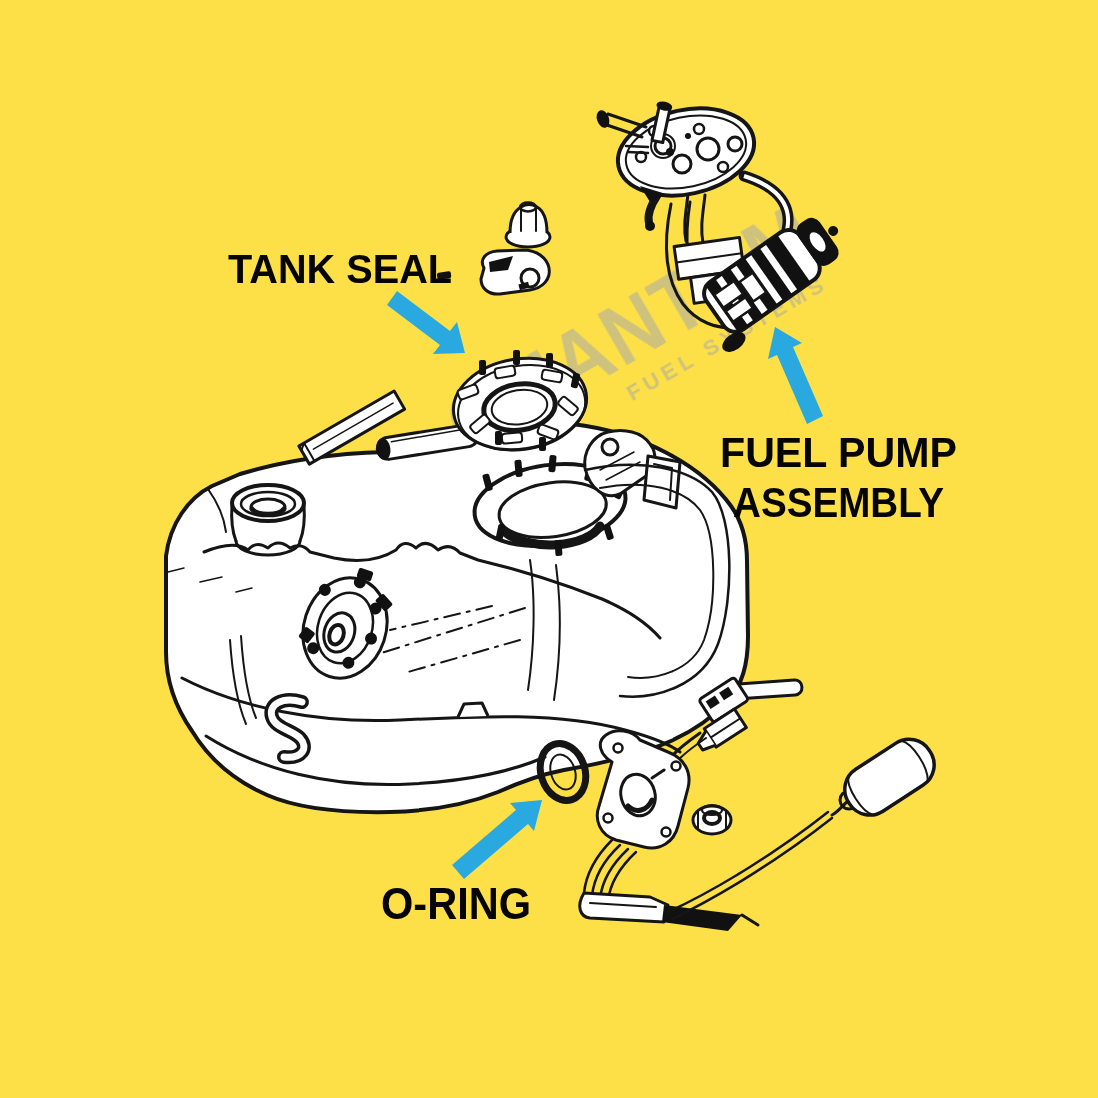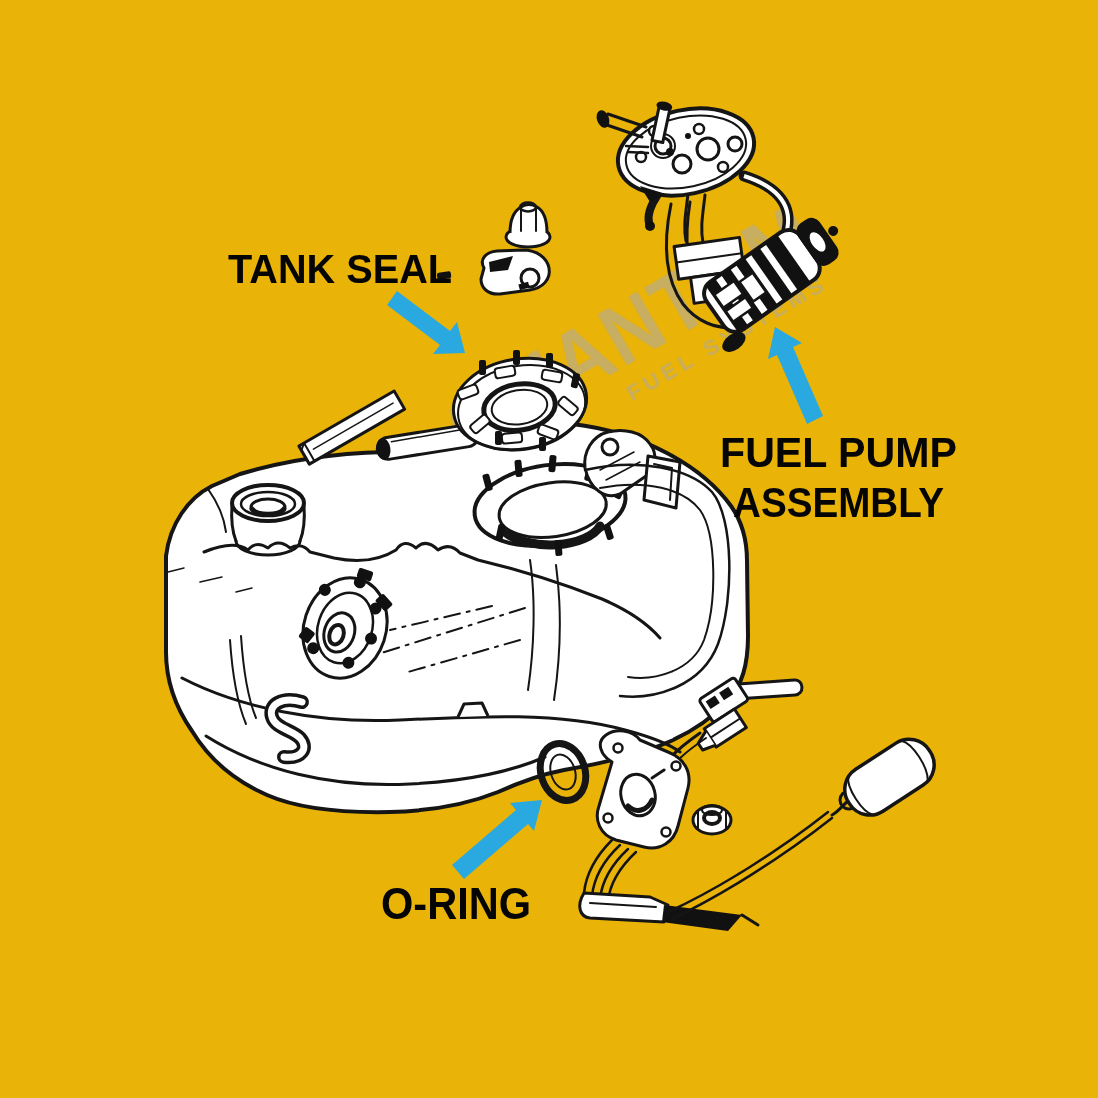--- a/index.html
+++ b/index.html
@@ -1,16 +1,16 @@
 <!DOCTYPE html>
 <html><head>
 <meta charset="utf-8">
 <style>
   html,body{margin:0;padding:0;background:#ffffff;}
-  .stage{position:relative;width:1098px;height:1098px;background:#eab308;overflow:hidden;
+  .stage{position:relative;width:1098px;height:1098px;background:#fde047;overflow:hidden;
          font-family:"Liberation Sans",sans-serif;}
   svg{position:absolute;left:0;top:0;}
   .ln{fill:none;stroke:#151515;stroke-linecap:round;stroke-linejoin:round;}
   .w1{stroke-width:1.5px;} .w2{stroke-width:2px;} .w25{stroke-width:2.5px;}
   .w3{stroke-width:3px;} .w4{stroke-width:4px;} .w5{stroke-width:5px;}
   .fw{fill:#ffffff;stroke:#151515;stroke-linejoin:round;}
   .fb{fill:#111111;stroke:none;}
   .label{font-family:"Liberation Sans",sans-serif;font-weight:700;fill:#050505;}
   .wm{font-family:"Liberation Sans",sans-serif;font-weight:700;fill:#a9a9a9;}
   .wmln{fill:none;stroke:#b0b0b0;stroke-linecap:round;}

